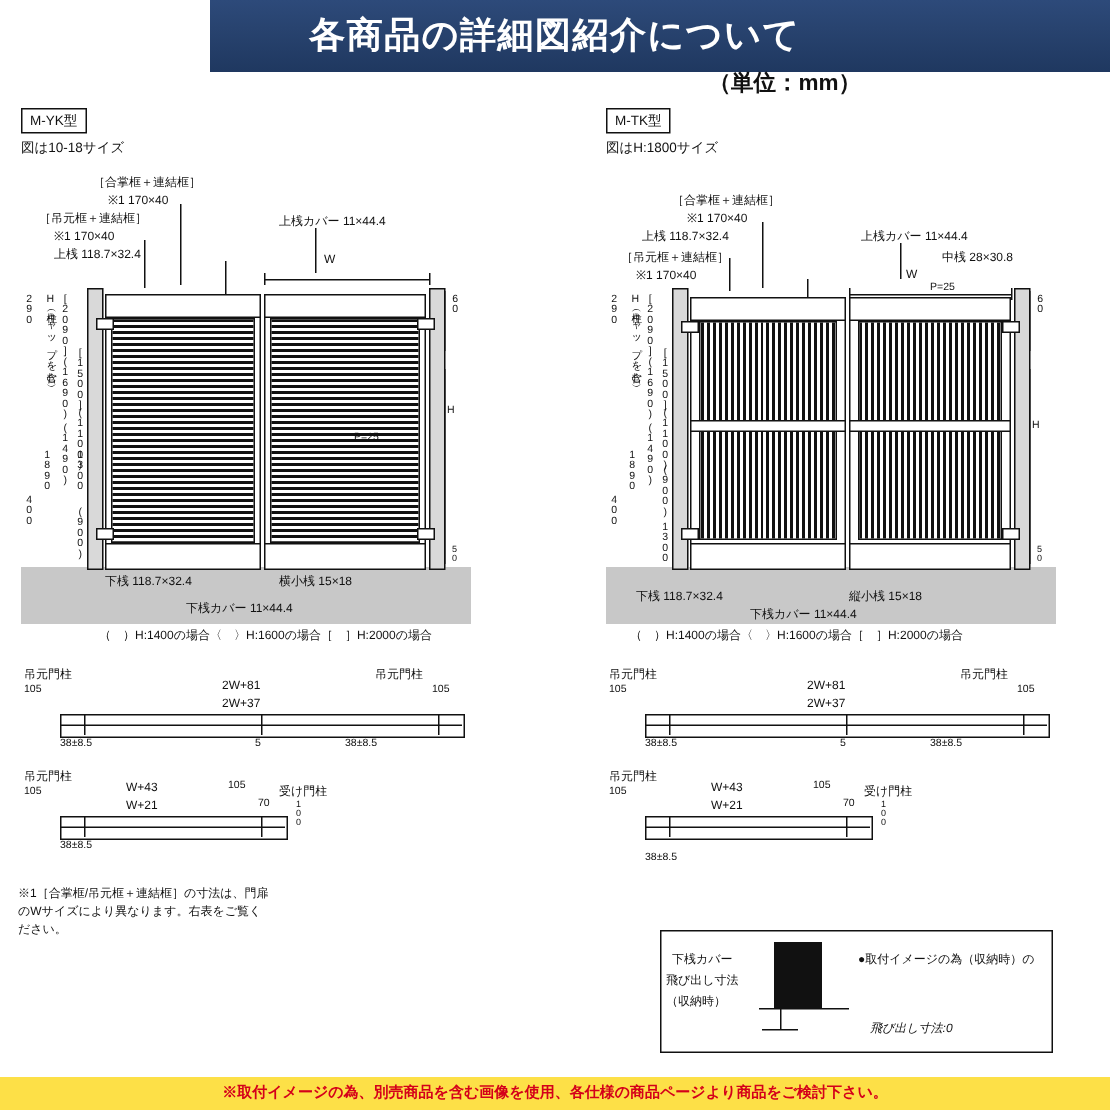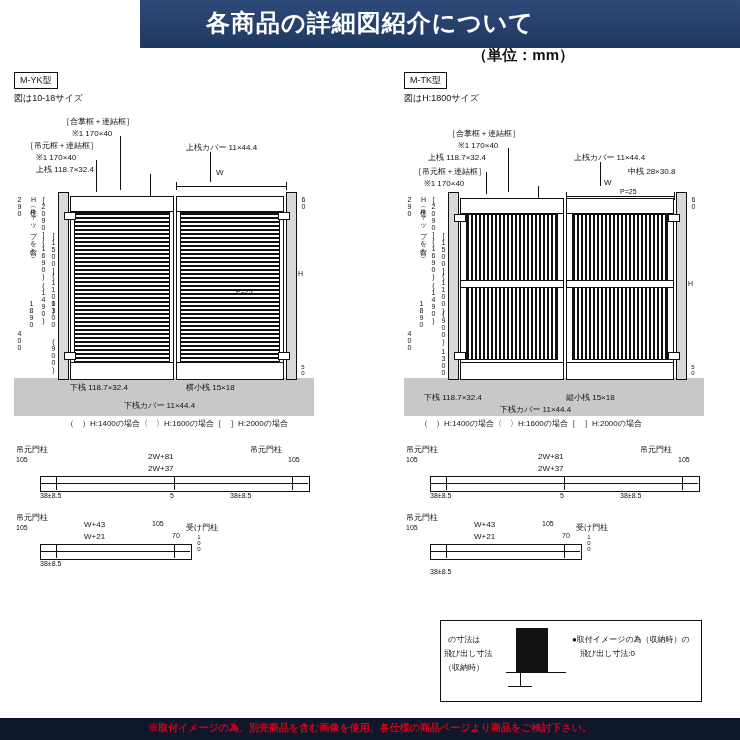--- a/index.html
+++ b/index.html
@@ -34,21 +34,21 @@
   .ground{position:absolute;background:#c8c8c8;}
   .frame{position:absolute;border:1px solid #111;background:#fff;}
 
   
   .planbar{position:absolute;border:1px solid #111;background:#fff;}
 
   
   .tbl{position:absolute;border-collapse:collapse;font-size:9px;color:#111;}
   .tbl td,.tbl th{border:1px solid #111;padding:1px 6px;text-align:center;font-weight:normal;}
 
-  .footer{position:absolute;left:0;bottom:0;width:740px;height:22px;background:#0f172a;}
+  .footer{position:absolute;left:0;bottom:0;width:740px;height:22px;background:#fde047;}
   .footer .ftxt{position:absolute;left:0;top:3px;width:740px;text-align:center;
      color:#d4001a;font-size:10px;font-weight:bold;}
 </style>
 </head>
 <body>
 
 <div class="page">
 
   <div class="header">
     <div class="hdr-left-deco"></div>
@@ -242,30 +242,31 @@
   <div class="t7" style="left:562px;top:532px;">70</div>
   <div class="t8" style="left:576px;top:522px;">受け門柱</div>
   <div class="t7 vert" style="left:586px;top:534px;font-size:6px;">100</div>
 
   <div class="planbar" style="left:430px;top:544px;width:150px;height:14px;"></div>
   <div class="lnv" style="left:446px;top:544px;height:14px;"></div>
   <div class="lnv" style="left:564px;top:544px;height:14px;"></div>
   <div class="lnh" style="left:430px;top:551px;width:150px;"></div>
   <div class="t7" style="left:430px;top:568px;">38±8.5</div>
 
+  <div class="t8" style="left:12px;top:590px;width:170px;white-space:normal;line-height:1.5;">※1［合掌框/吊元框＋連結框］の寸法は、門扉のWサイズにより異なります。右表をご覧ください。</div>
 
 
   <div class="ln" style="left:440px;top:620px;width:260px;height:80px;border:1px solid #111;background:#fff;"></div>
-  <div class="t8" style="left:448px;top:634px;">の寸法は</div>
+  <div class="t8" style="left:448px;top:634px;">下桟カバー</div>
   <div class="t8" style="left:444px;top:648px;">飛び出し寸法</div>
   <div class="t8" style="left:444px;top:662px;">（収納時）</div>
   <div class="ln" style="left:516px;top:628px;width:32px;height:44px;background:#111;"></div>
   <div class="lnh" style="left:506px;top:672px;width:60px;"></div>
   <div class="lnv" style="left:520px;top:672px;height:14px;"></div>
   <div class="lnh" style="left:508px;top:686px;width:24px;"></div>
   <div class="t8" style="left:572px;top:634px;">●取付イメージの為（収納時）の</div>
-  <div class="t8" style="left:572px;top:648px;">　飛び出し寸法:0</div>
+  <div class="t8" style="left:572px;top:680px;font-style:italic;">　飛び出し寸法:0</div>
 
   <div class="footer">
     <div class="ftxt">※取付イメージの為、別売商品を含む画像を使用、各仕様の商品ページより商品をご検討下さい。</div>
   </div>
 
 </div>
 
 </body></html>

